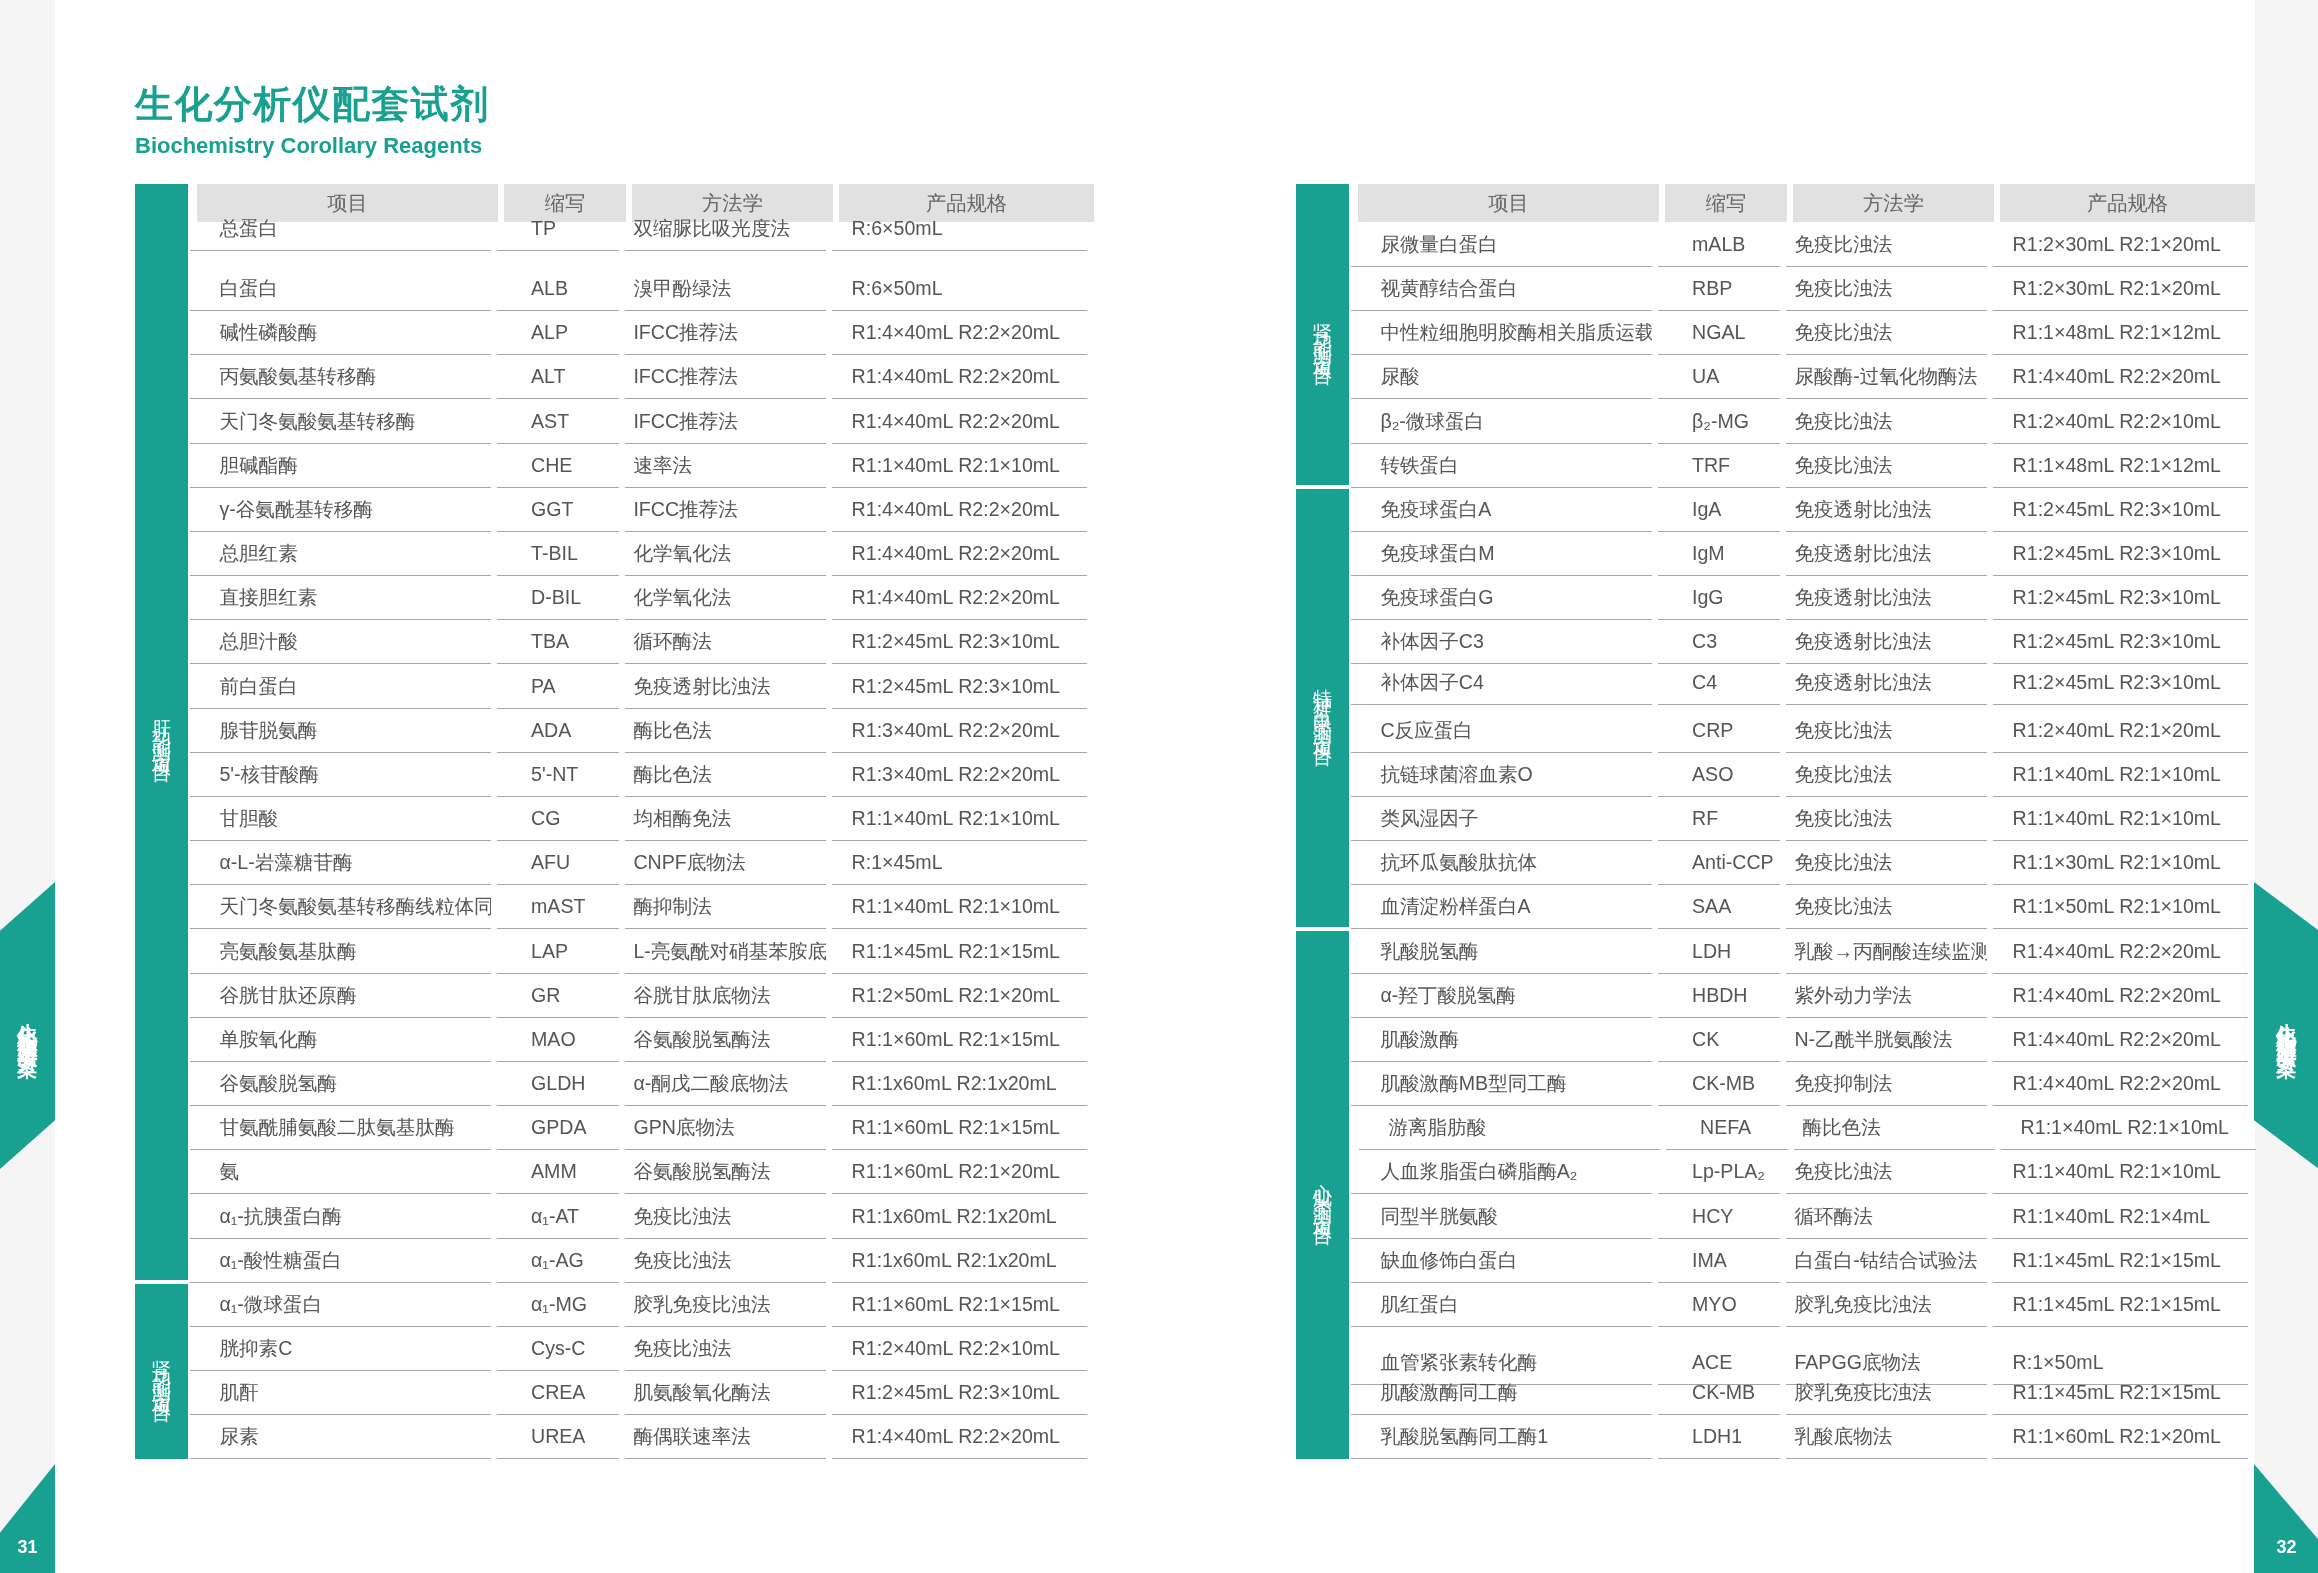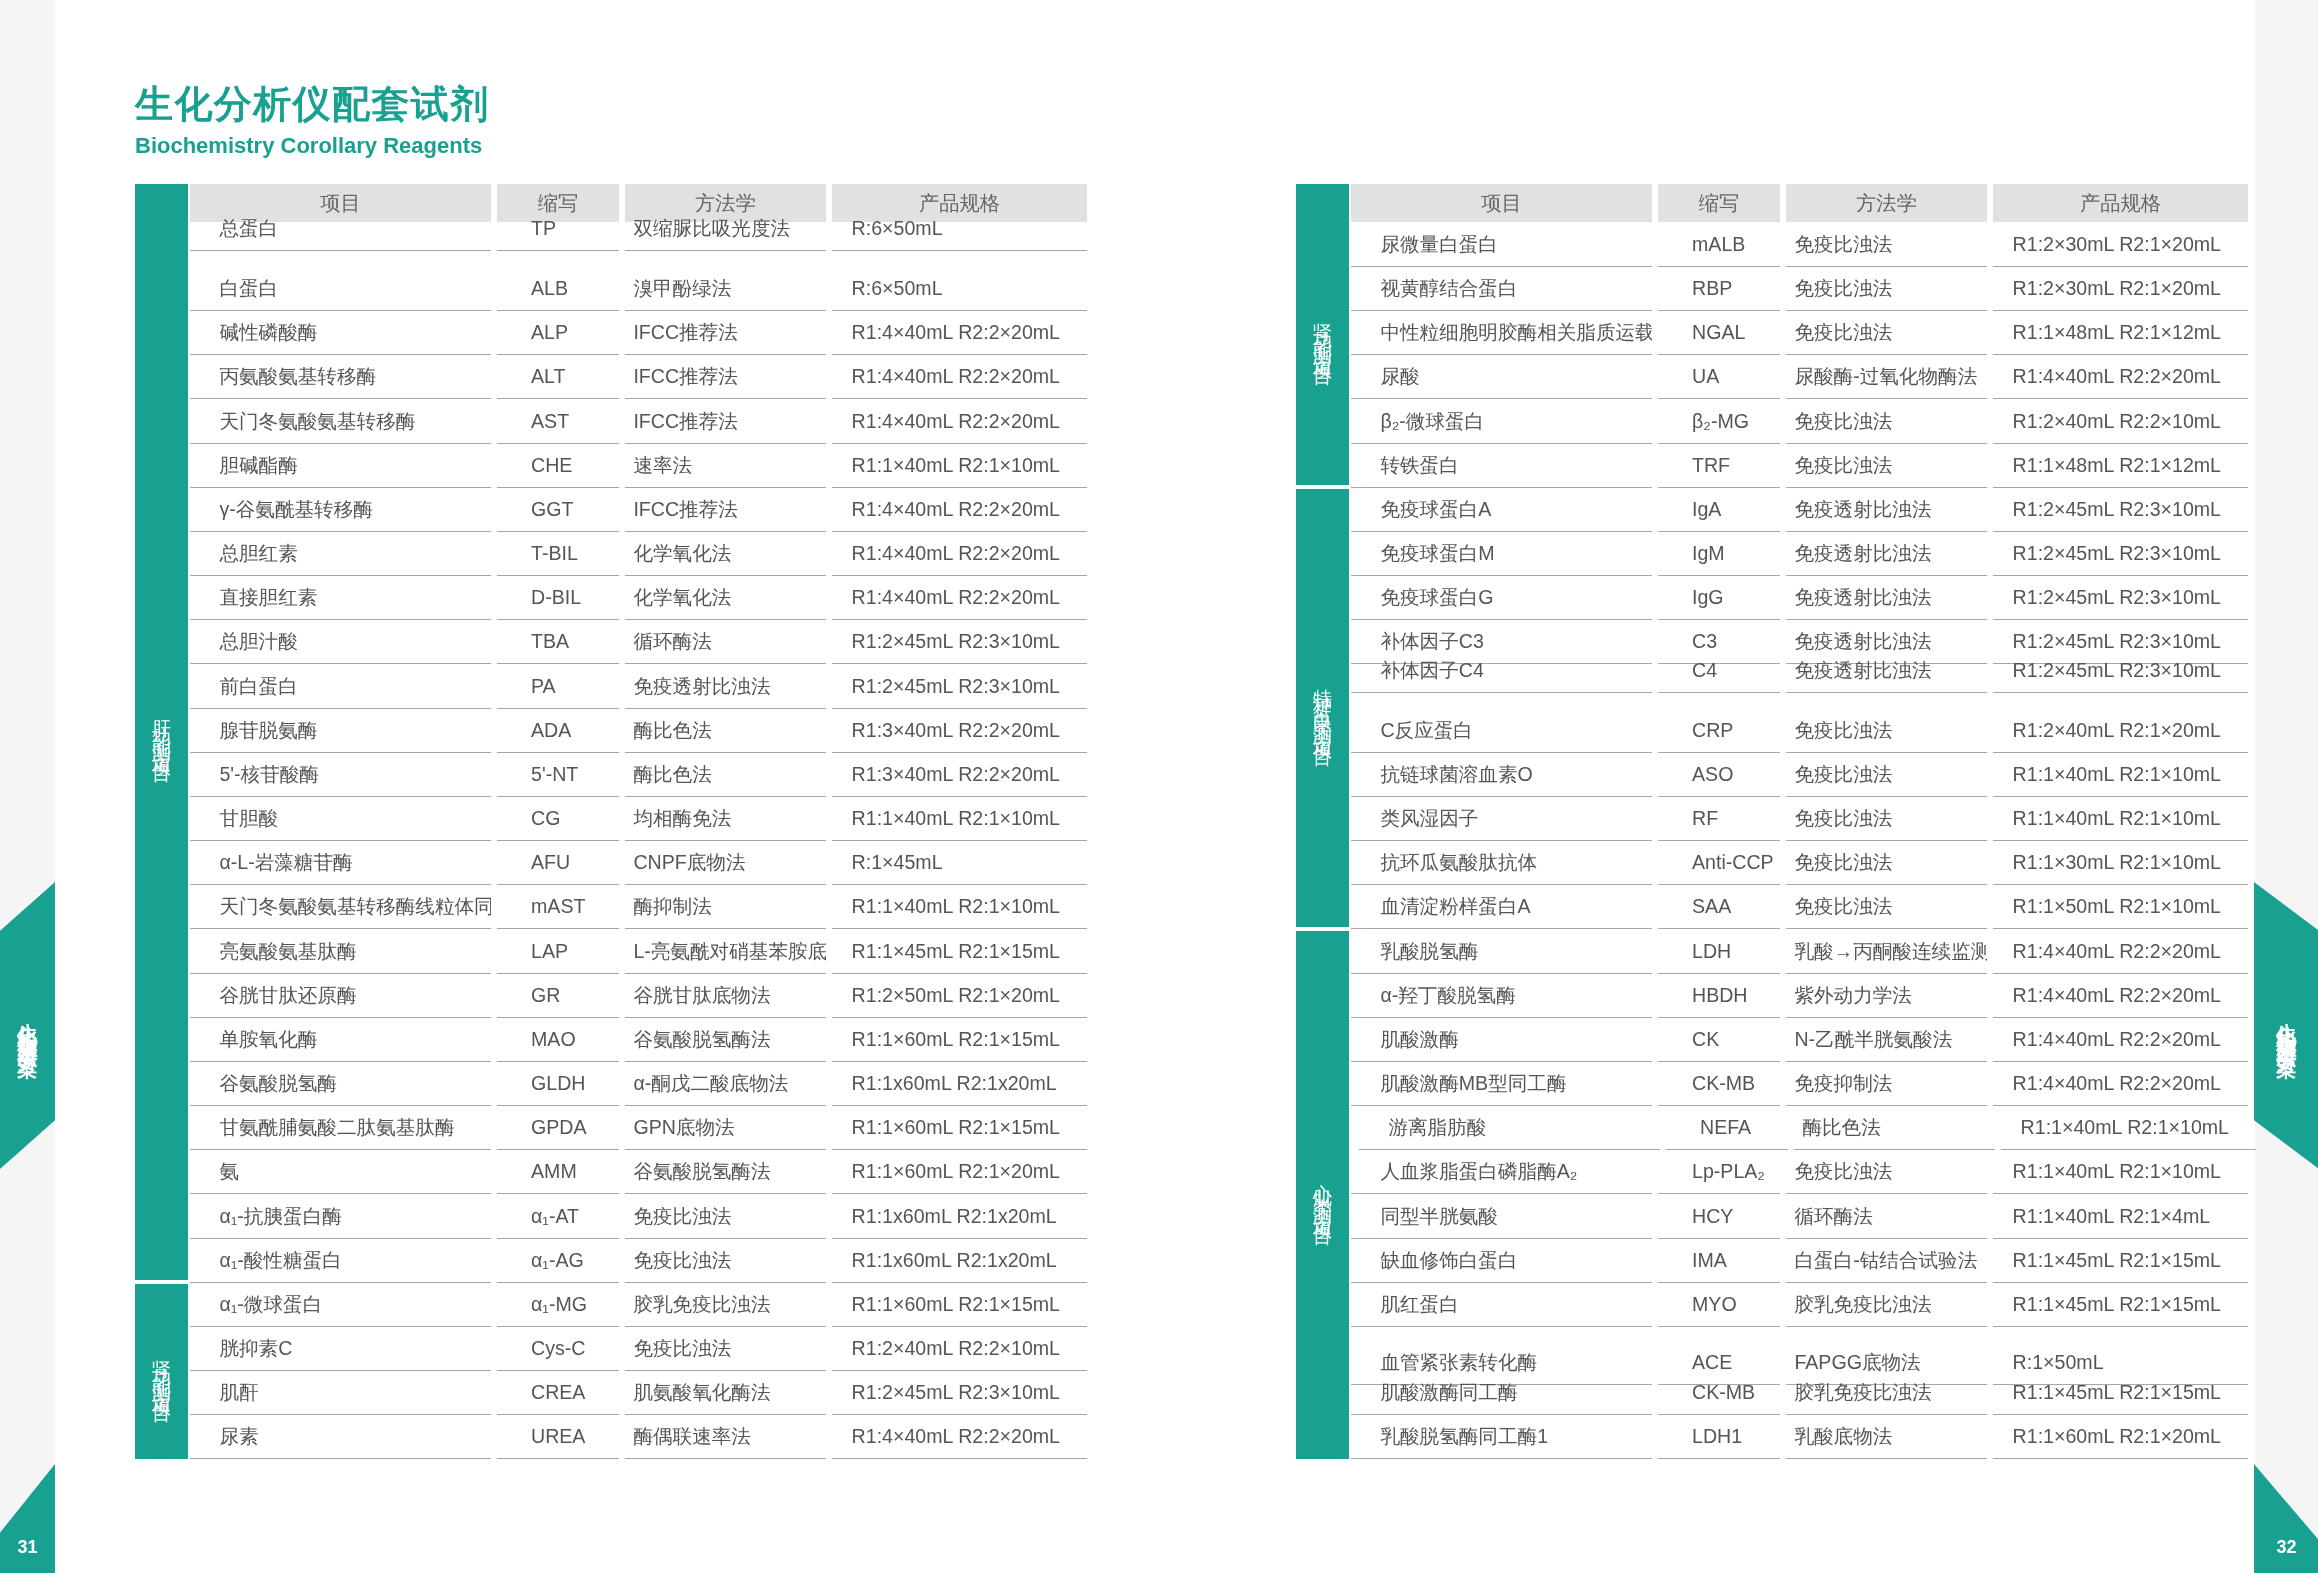--- a/index.html
+++ b/index.html
@@ -24,21 +24,21 @@
   }
 
   
   .reagent-table{position:absolute;top:184px;width:951px;height:1275px;}
   #table-left{left:135px;}
   #table-right{left:1296px;}
 
   .hcell{
     position:absolute;top:0;height:38px;background:#e1e1e1;
     display:flex;align-items:center;justify-content:center;
-    font-size:20.3px;color:#666;
+    font-size:20.3px;color:#666;margin-left:7px;
   }
   .c0{left:55px;width:301px;}
   .c1{left:362px;width:122px;}
   .c2{left:490px;width:201px;}
   .c3{left:697px;width:255px;}
 
   .t-row{position:absolute;left:0;width:951px;height:44px;}
   .t-row .cell{
     position:absolute;top:0;height:100%;
     display:flex;align-items:center;
@@ -339,21 +339,21 @@
         <div class="cell c1">IgG</div>
         <div class="cell c2">免疫透射比浊法</div>
         <div class="cell c3">R1:2×45mL  R2:3×10mL</div>
       </div>
       <div class="t-row" style="top: 435px;">
         <div class="cell c0">补体因子C3</div>
         <div class="cell c1">C3</div>
         <div class="cell c2">免疫透射比浊法</div>
         <div class="cell c3">R1:2×45mL  R2:3×10mL</div>
       </div>
-      <div class="t-row" style="top: 464px;">
+      <div class="t-row" style="top: 476px;">
         <div class="cell c0">补体因子C4</div>
         <div class="cell c1">C4</div>
         <div class="cell c2">免疫透射比浊法</div>
         <div class="cell c3">R1:2×45mL  R2:3×10mL</div>
       </div>
       <div class="t-row" style="top: 524px;">
         <div class="cell c0">C反应蛋白</div>
         <div class="cell c1">CRP</div>
         <div class="cell c2">免疫比浊法</div>
         <div class="cell c3">R1:2×40mL  R2:1×20mL</div>

